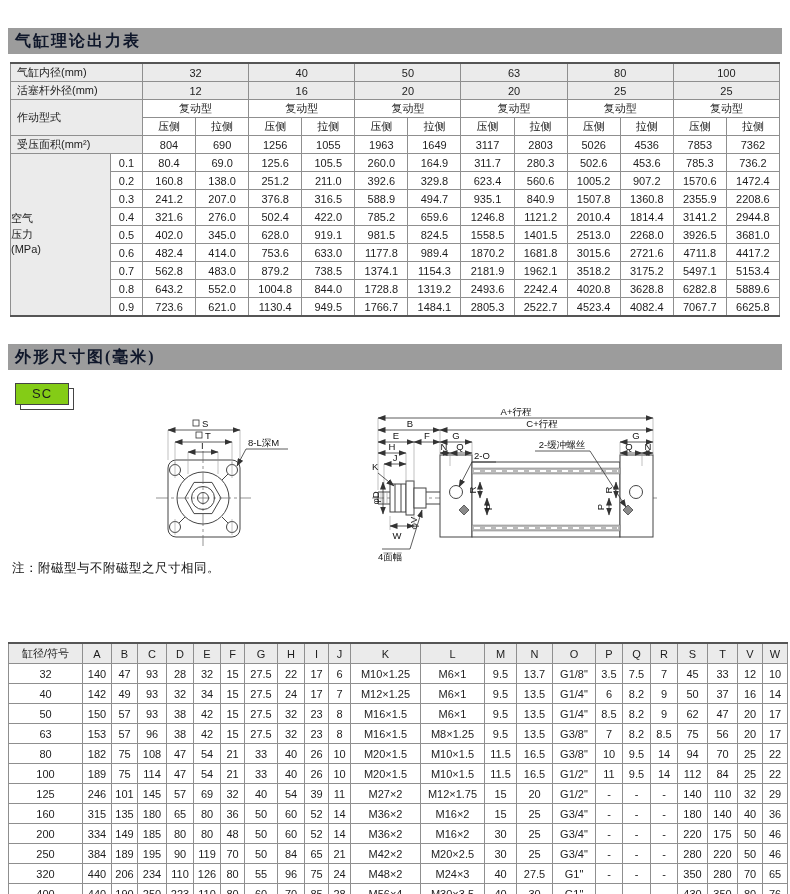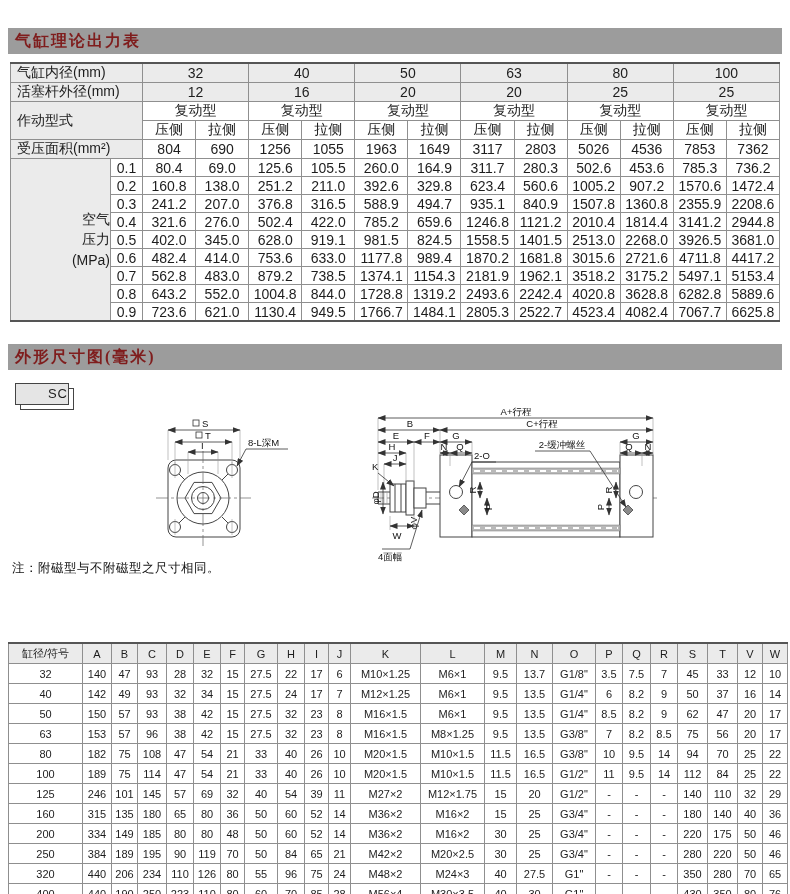--- a/index.html
+++ b/index.html
@@ -1,42 +1,42 @@
 <!DOCTYPE html>
 <html style="--section-bar: #9c9c9c; --table-shade: #ebebeb;"><head>
 <meta charset="utf-8">
 <style>
   :root{ --section-bar:#9c9c9c; --table-shade:#ebebeb; }
   html,body{margin:0;padding:0;}
   body{width:790px;height:894px;background:#fff;position:relative;overflow:hidden;
        font-family:"Liberation Sans","DejaVu Sans",sans-serif;color:#1d1d1d;}
   .bar{position:absolute;left:8px;width:774px;height:26px;background:var(--section-bar);
-       color:#7f1d1d;font-weight:bold;font-size:16px;line-height:26px;padding-left:7px;
+       color:#0f172a;font-weight:bold;font-size:16px;line-height:26px;padding-left:7px;
        box-sizing:border-box;letter-spacing:2px;}
   #bar-force{top:28px;}
   #bar-dims{top:344px;font-family:Liberation Serif, serif;}
 
   table{border-collapse:collapse;table-layout:fixed;}
-  #force-table{position:absolute;top:62px;left:10px;width:770px;font-size:14px;
+  #force-table{position:absolute;top:62px;left:10px;width:770px;font-size:11px;
        border:1px solid #555;border-top:2px solid #555;border-bottom:2px solid #555;}
   #force-table th,#force-table td{border:1px solid #8f8f8f;height:17px;text-align:center;
        font-weight:normal;padding:0;overflow:hidden;white-space:nowrap;}
   #force-table th.lbl{background:var(--table-shade);text-align:left;padding-left:6px;}
-  #force-table th.plbl{text-align:right;padding-left:8px;white-space:pre-line;line-height:1.45;}
+  #force-table th.plbl{text-align:left;padding-left:0;white-space:pre-line;line-height:1.45;}
   #force-table td.shade{background:var(--table-shade);}
 
   #dim-table{position:absolute;top:613px;left:8px;width:774px;font-size:11px;
        border:1px solid #555;border-top:2px solid #555;border-bottom:2px solid #555;margin-top:29px;}
   #dim-table th,#dim-table td{border:1px solid #8f8f8f;height:19px;text-align:center;
        font-weight:normal;padding:0;overflow:hidden;white-space:nowrap;}
   #dim-table th.hdr{background:var(--table-shade);}
 
   #sc-outer{position:absolute;left:20px;top:388px;width:52px;height:20px;border:1px solid #444;}
-  #sc-inner{position:absolute;left:-6px;top:-6px;width:52px;height:20px;background:#e5e5e5;
-       border:1px solid #444;text-align:right;line-height:20px;font-size:13px;letter-spacing:1px;}
+  #sc-inner{position:absolute;left:-6px;top:-6px;width:52px;height:20px;background:#84cc16;
+       border:1px solid #444;text-align:center;line-height:20px;font-size:13px;letter-spacing:1px;}
 
   #note{position:absolute;top:560px;left:12px;font-size:12.5px;color:#111;letter-spacing:.5px;}
 
   #front-view{position:absolute;left:150px;top:416px;}
   #side-view{position:absolute;left:370px;top:396px;}
   svg .ln{stroke:#444;stroke-width:1;fill:none;}
   svg .fw{fill:#fff;stroke:#444;stroke-width:1;}
   svg .dim{stroke:#333;stroke-width:.8;fill:none;}
   svg .ext{stroke:#999;stroke-width:.6;fill:none;}
   svg .cl{stroke:#666;stroke-width:.7;fill:none;stroke-dasharray:12 3 3 3;}

